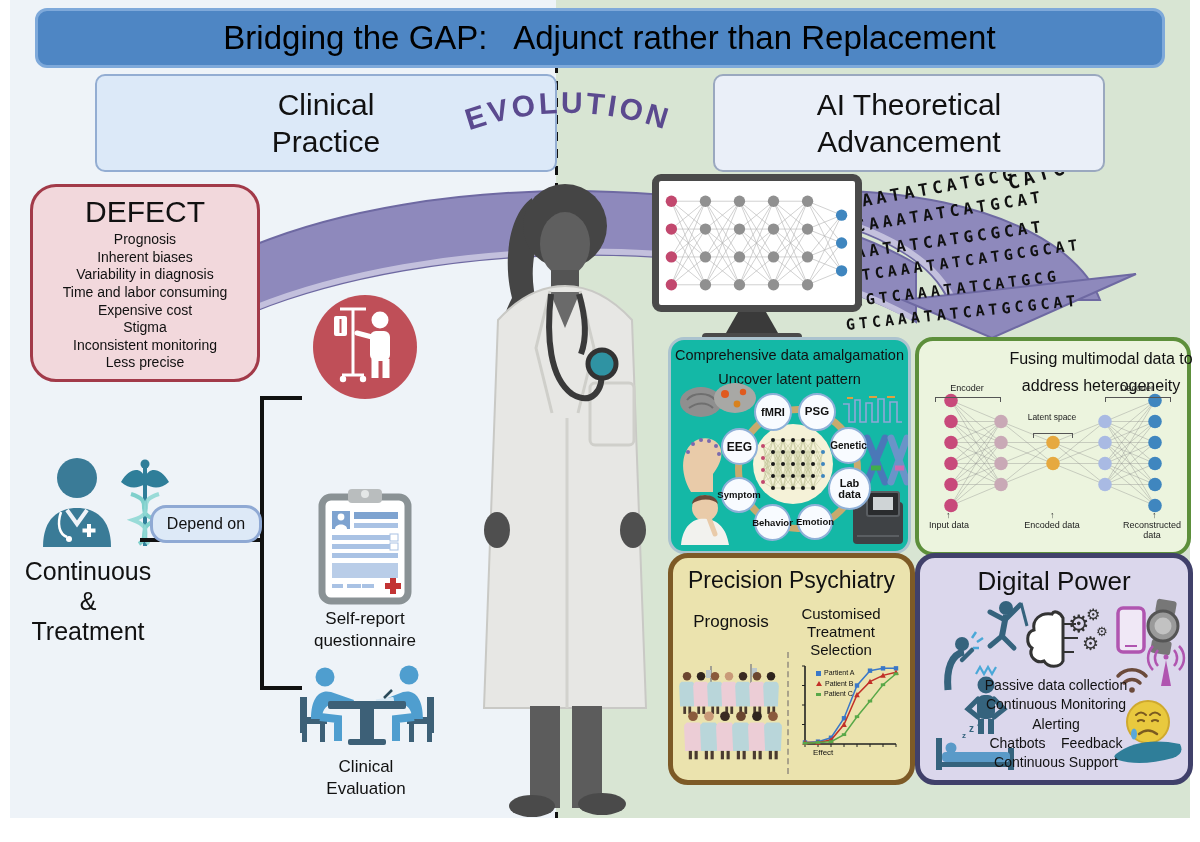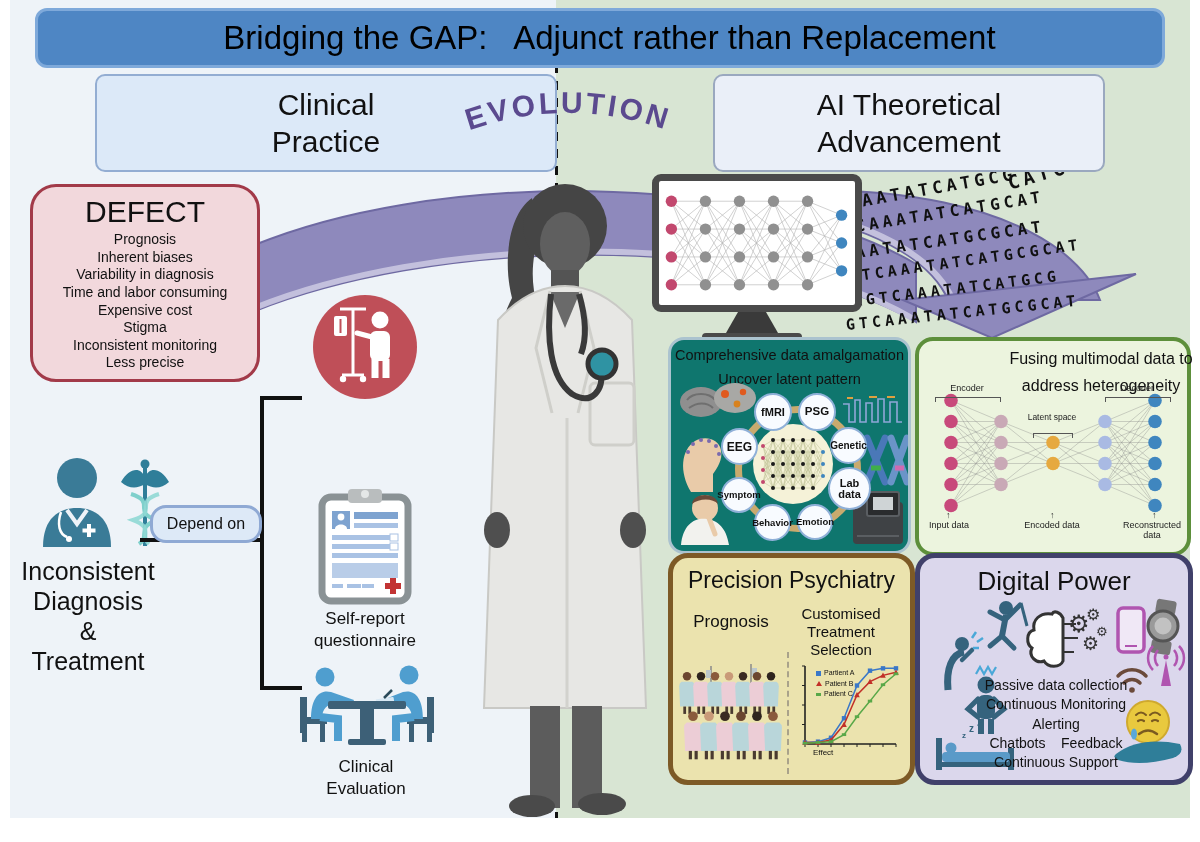--- a/index.html
+++ b/index.html
@@ -59,21 +59,21 @@
   
   #doctor-svg{left:440px;top:168px;width:250px;height:650px;z-index:2;}
   #monitor-frame{left:652px;top:174px;width:196px;height:124px;background:#fff;border:7px solid #4a4a4a;
     border-radius:9px;z-index:3;}
   #monitor-net{width:100%;height:100%;}
   #monitor-neck{left:717px;top:312px;width:70px;height:22px;background:#3a3a3a;
     clip-path:polygon(30% 0,70% 0,88% 100%,12% 100%);z-index:3;}
   #monitor-base{left:702px;top:333px;width:100px;height:8px;background:#4a4a4a;border-radius:4px;z-index:3;}
   
   .rbox{border-radius:16px;z-index:3;}
-  #boxA{left:668px;top:337px;width:237px;height:211px;background:#0f766e;border:3px solid #abc3cf;}
+  #boxA{left:668px;top:337px;width:237px;height:211px;background:#14b8a6;border:3px solid #abc3cf;}
   #boxB{left:915px;top:337px;width:268px;height:211px;background:#ecf4de;border:4px solid #5d8f3b;border-radius:18px;}
   #boxC{left:668px;top:553px;width:237px;height:222px;background:#ebe3ae;border:5px solid #7d5a26;border-radius:20px;}
   #boxD{left:915px;top:553px;width:268px;height:222px;background:#dbd7ec;border:5px solid #40406a;border-radius:20px;}
   .boxtitle{width:100%;text-align:center;line-height:1.2;}
   #boxA .boxtitle{font-size:14.5px;margin-top:7px;}
   #boxB .boxtitle{font-size:16px;margin-top:8px;padding-left:48px;}
   #boxC .boxtitle{font-size:23px;margin-top:9px;}
   #boxD .boxtitle{font-size:26px;margin-top:8px;}
   
   #ringA{left:64px;top:66px;width:112px;height:112px;border:7px solid #c9aa6e;border-radius:50%;}
@@ -174,22 +174,21 @@
     <circle cx="44" cy="87" r="3" fill="#fff"></circle>
     <rect x="62" y="72" width="4" height="13" fill="#fff"></rect>
       <rect x="57.5" y="76.5" width="13" height="4" fill="#fff"></rect>
     <line x1="120" y1="16" x2="120" y2="94" stroke="#2f7e99" stroke-width="4"></line>
     <circle cx="120" cy="12" r="4.5" fill="#2f7e99"></circle>
     <path d="M96,30 C104,16 116,14 120,26 C124,14 136,16 144,30 C136,37 128,37 120,32 C112,37 104,37 96,30 Z" fill="#2f7e99"></path>
     <path d="M106,42 C132,50 106,60 132,68 C110,76 126,84 114,92" stroke="#7fd0cc" stroke-width="4" fill="none"></path>
     <path d="M134,42 C108,50 134,60 108,68 C130,76 114,84 124,92" stroke="#8fd8d4" stroke-width="4" fill="none" opacity="0.9"></path>
   </svg>
   <div class="abs" id="trad-text">
-      <div>Inconsistent</div>
-      <div>Diagnosis</div>
+      <div>Continuous</div>
       <div>&amp;</div>
       <div>Treatment</div>
     </div>
 
   <div class="abs bkline" id="bk-v"></div>
   <div class="abs bkline" id="bk-t"></div>
   <div class="abs bkline" id="bk-b"></div>
   <div class="abs bkline" id="bk-p"></div>
   <div class="abs" id="depend">
     <span>Depend on</span>

